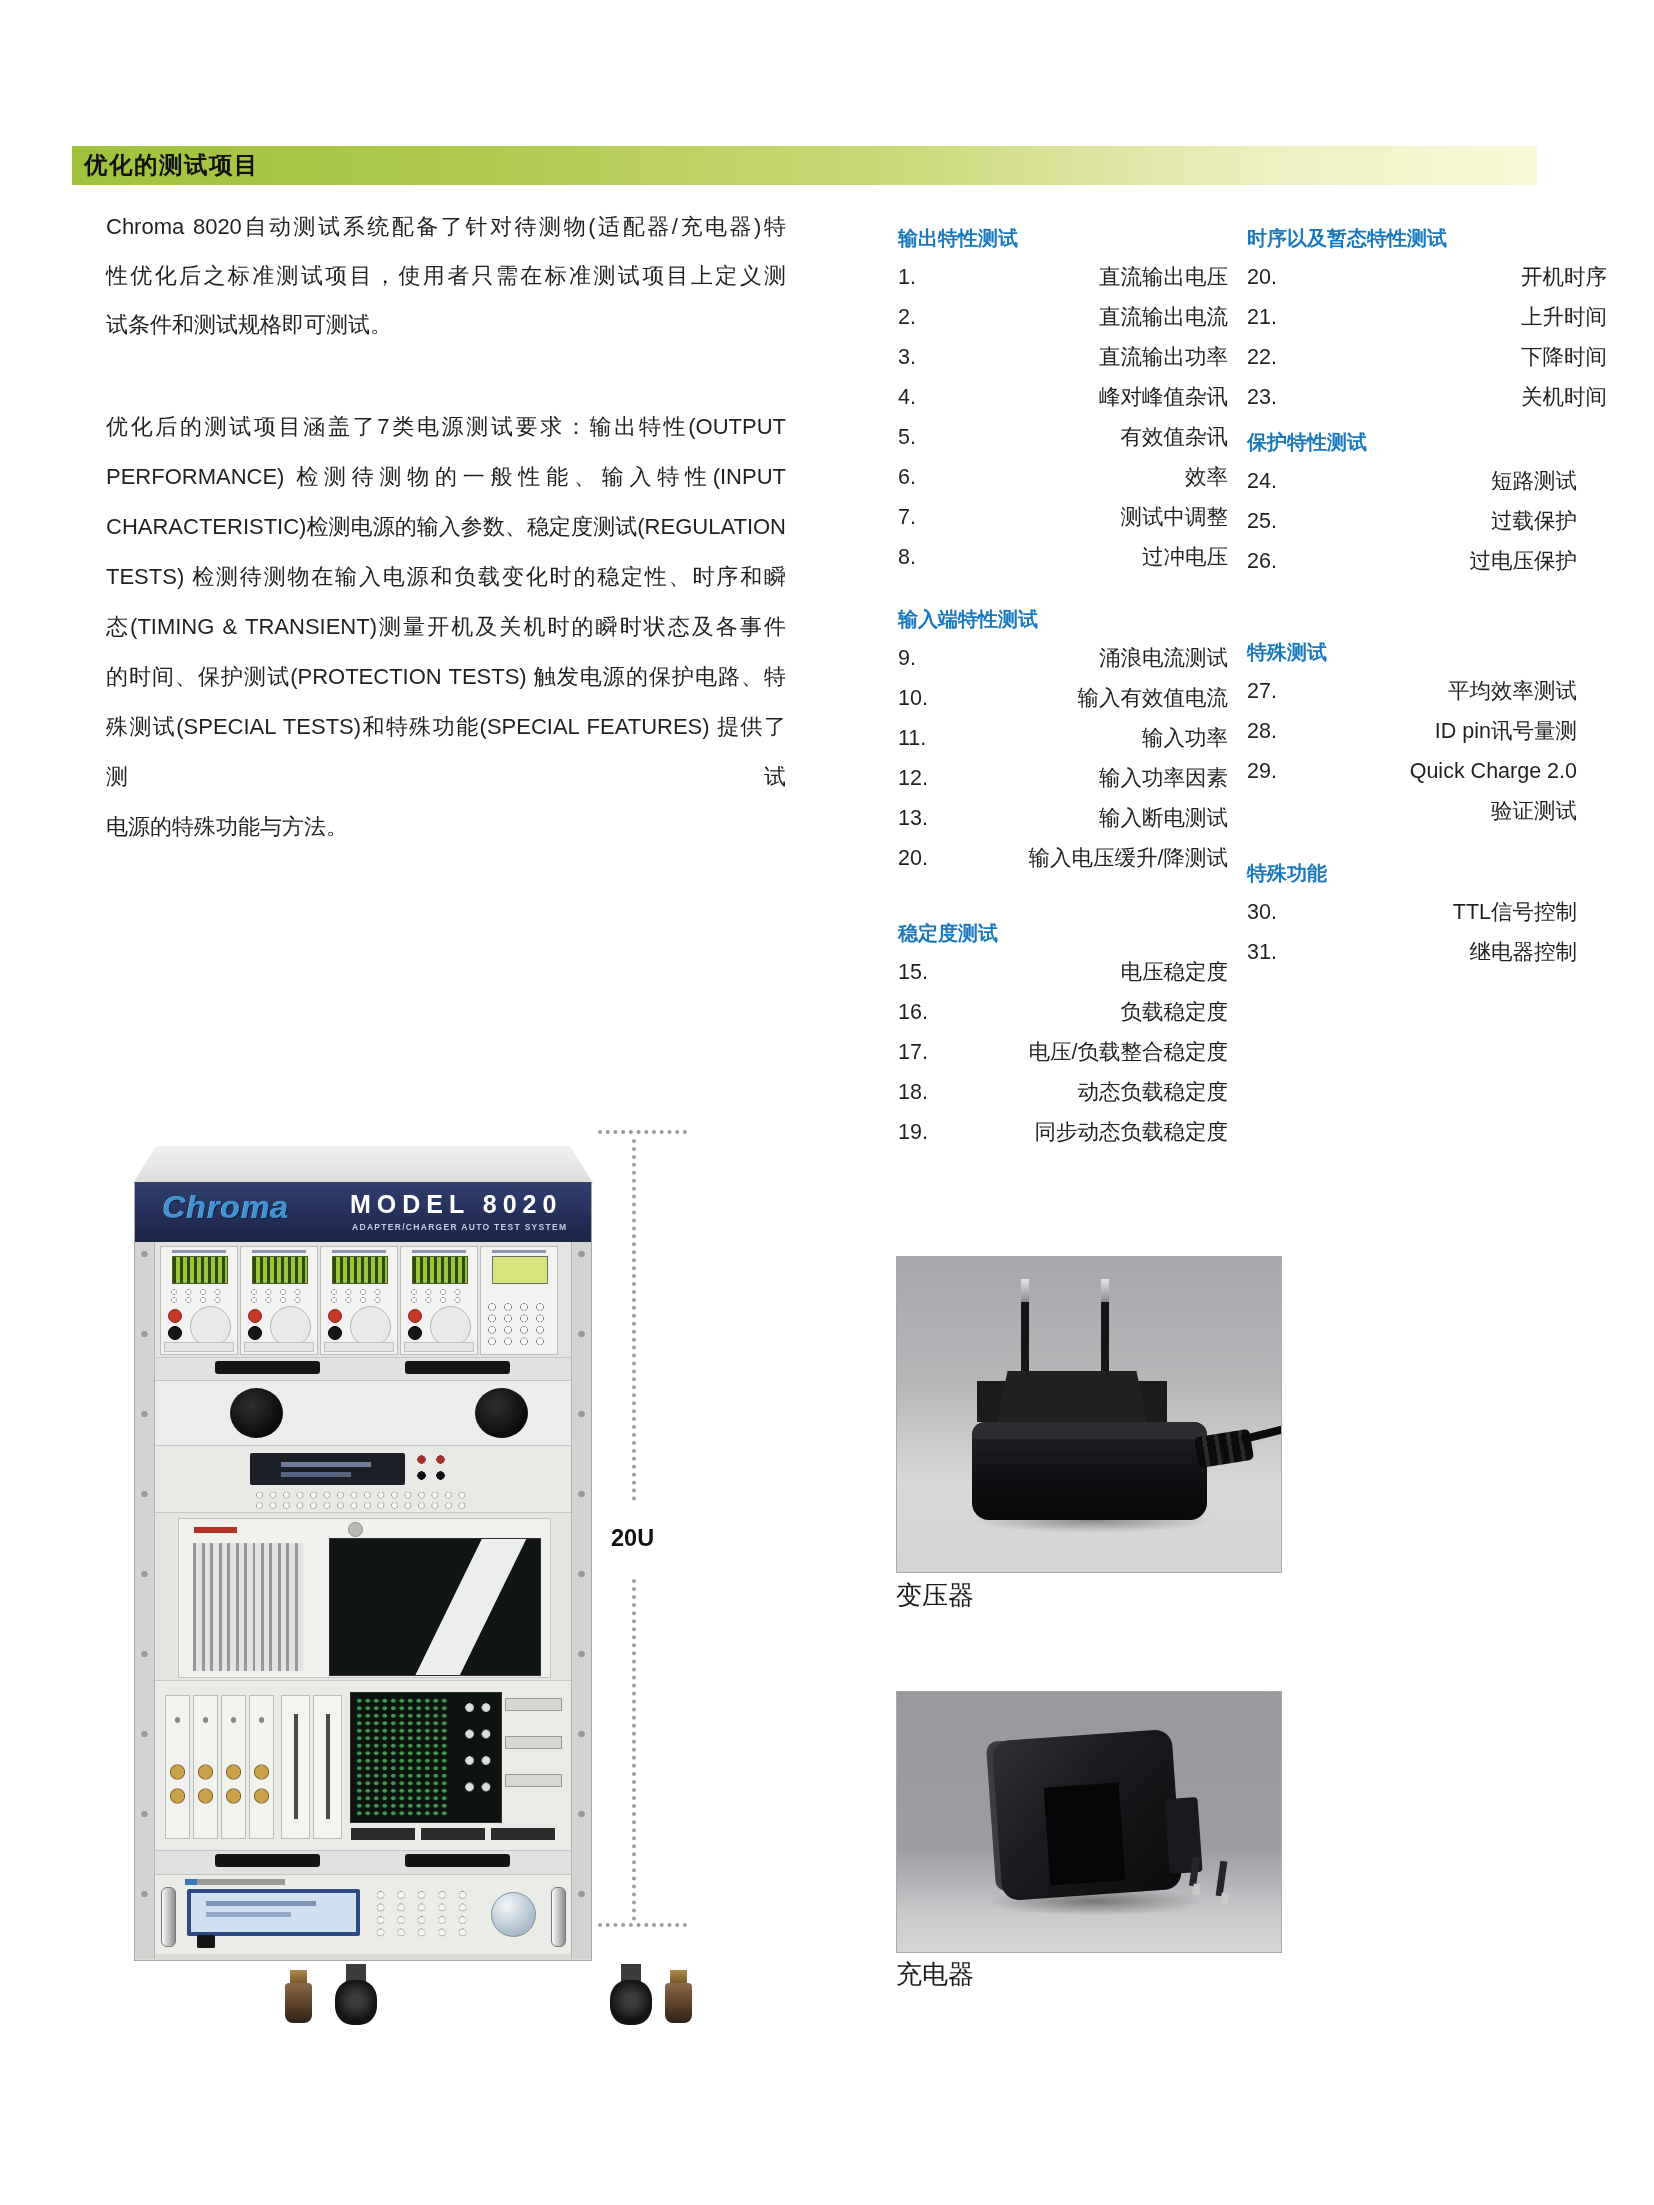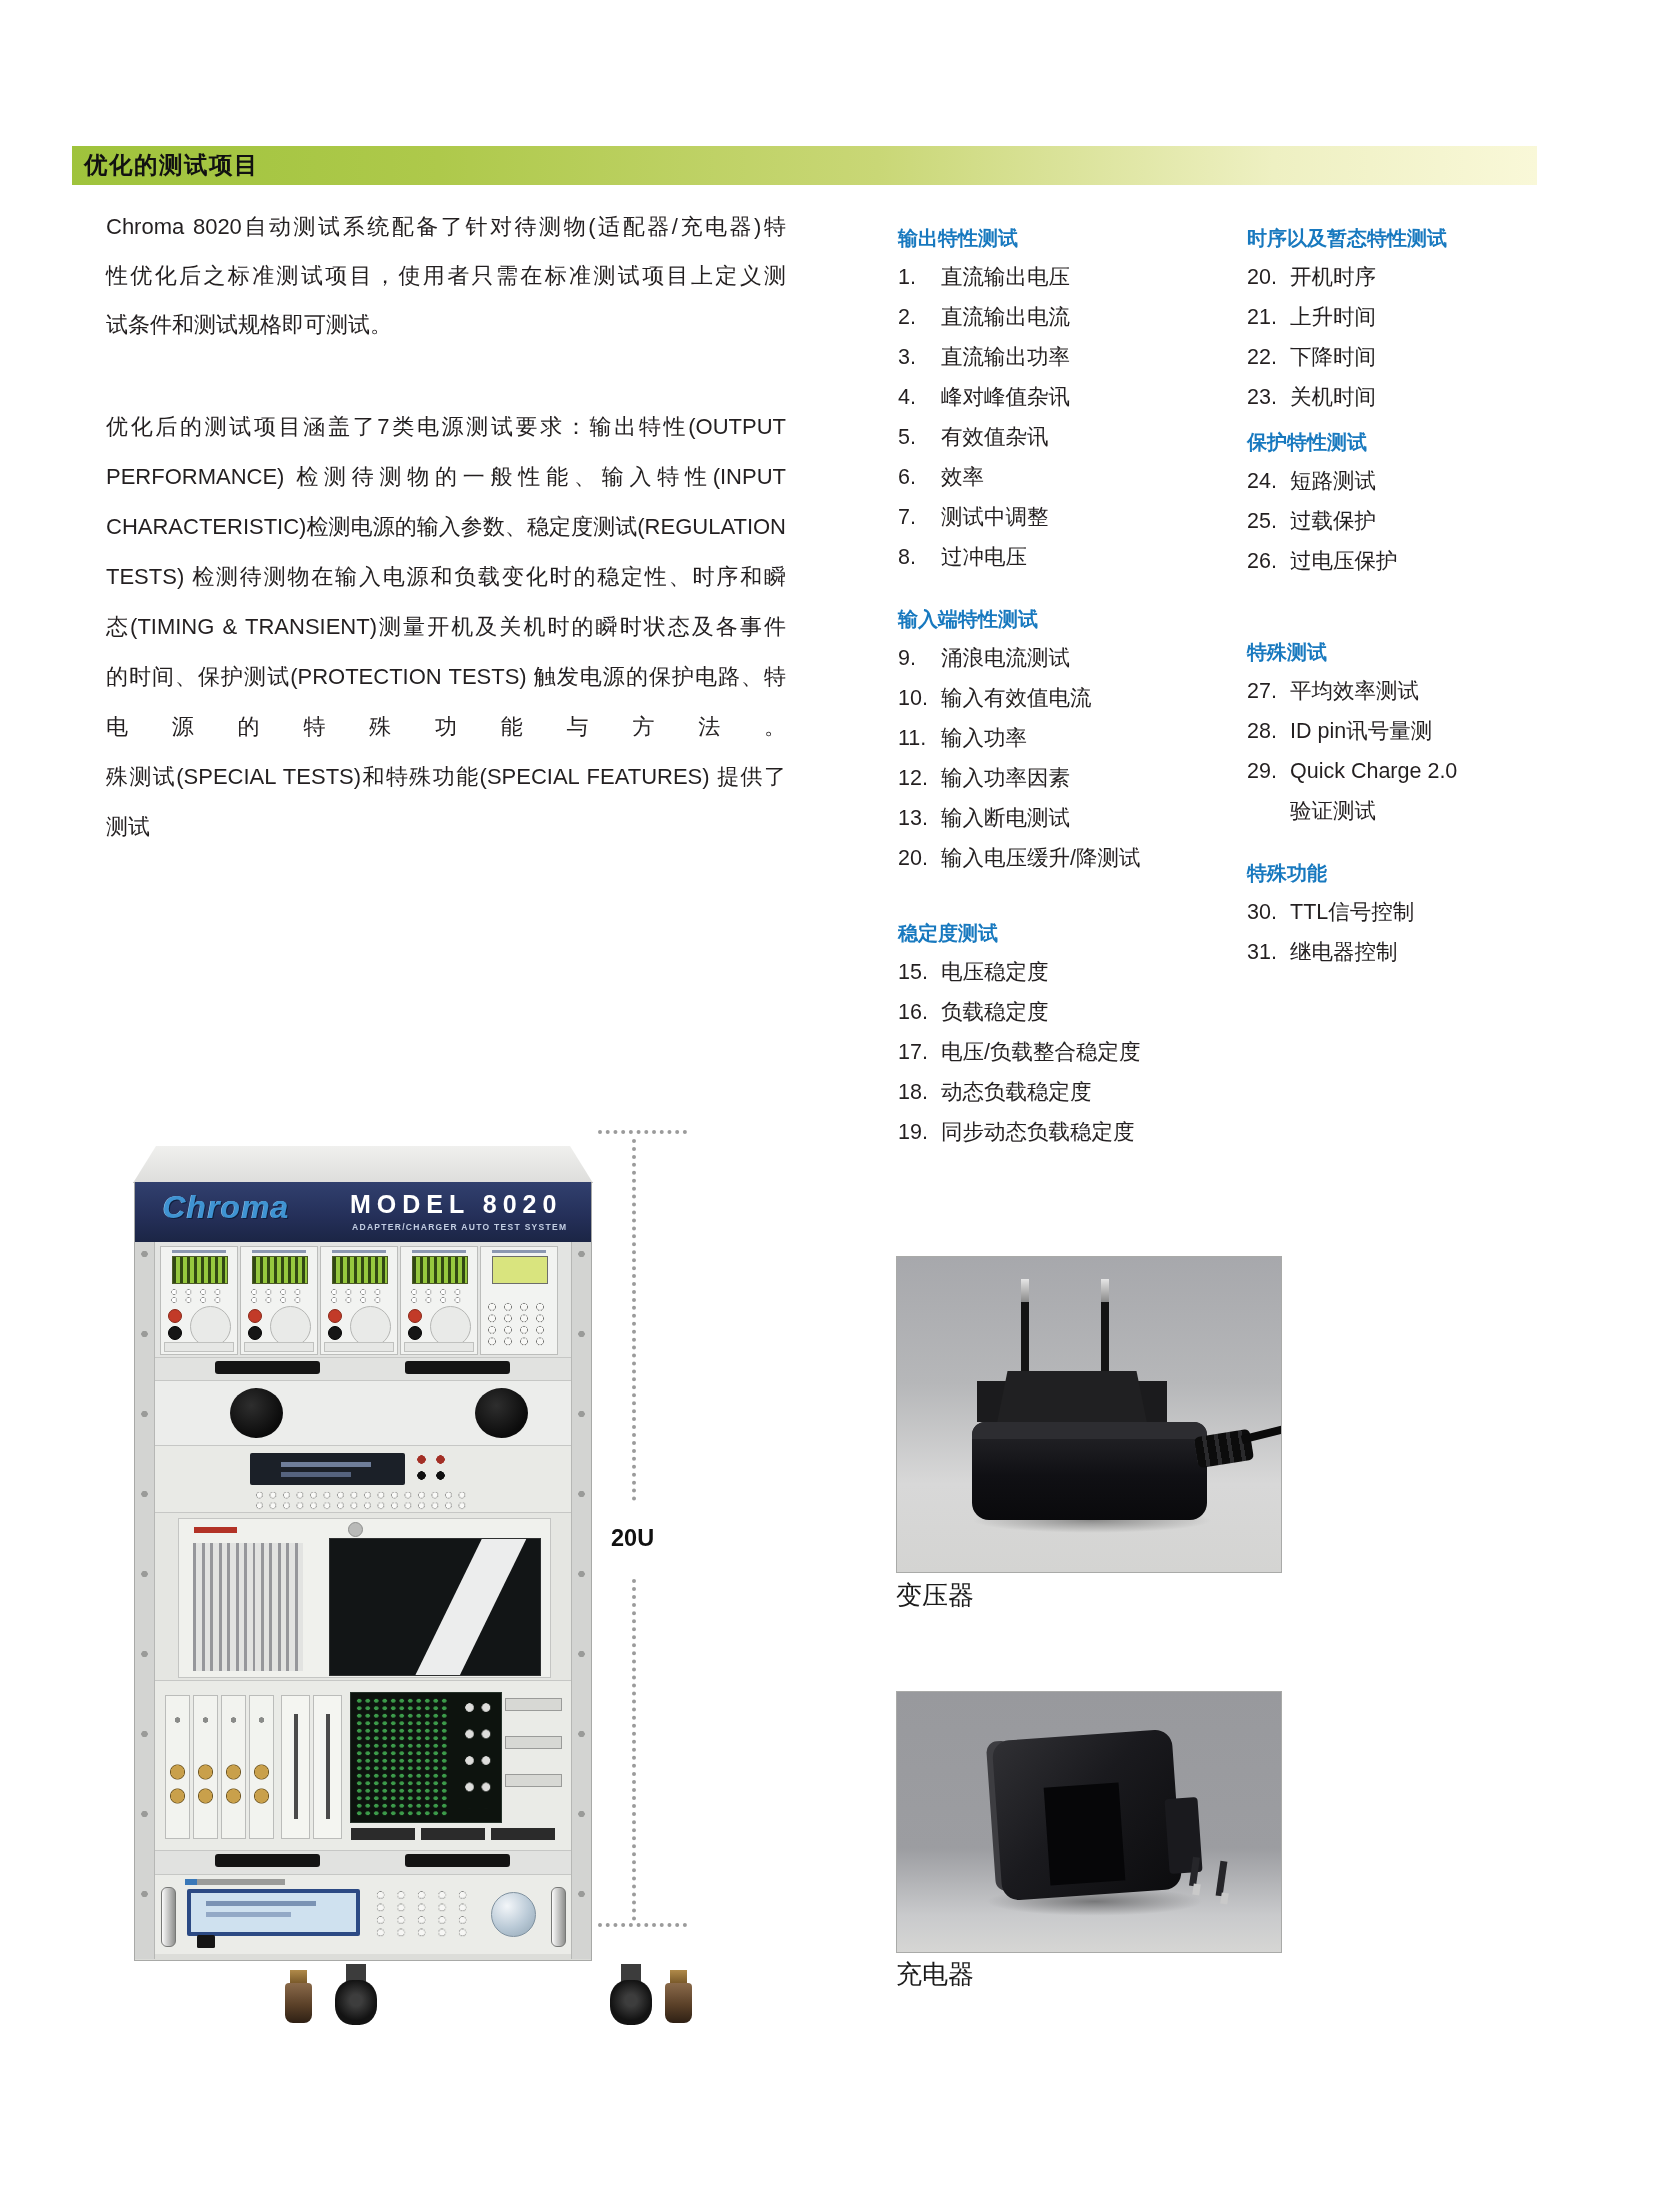--- a/index.html
+++ b/index.html
@@ -18,21 +18,21 @@
   .p2{top:374px;line-height:50px;}
   .pline{text-align:justify;text-align-last:justify;}
   .pline:last-child{text-align-last:left;}
 
   
   .sec{position:absolute;width:330px;}
   .sec-title{font-size:20px;line-height:28px;font-weight:700;color:#1879bf;}
   .list{margin-top:5px;}
   .item{display:flex;font-size:21.5px;line-height:40px;}
   .item .num{width:43px;flex:none;}
-  .item .txt{flex:1;}
+  .item .txt{flex:1;text-align:right;}
   .sec1{left:898px;top:196px;}
   .sec2{left:898px;top:577px;}
   .sec3{left:898px;top:891px;}
   .sec4{left:1247px;top:196px;width:360px;}
   .sec5{left:1247px;top:400px;}
   .sec6{left:1247px;top:610px;}
   .sec7{left:1247px;top:831px;}
   .dim-top{left:598px;top:1102px;width:89px;height:0;border-top:4px dotted #9b9b9b;}
   .dim-v1{left:632px;top:1111px;width:0;height:362px;border-left:4px dotted #9b9b9b;}
   .dim-label{left:611px;top:1497px;font-size:23.5px;font-weight:800;color:#111;}
@@ -189,22 +189,22 @@
       <div class="pline">试条件和测试规格即可测试。</div>
     </div>
   <div class="abs para p2">
 
   <div class="pline">优化后的测试项目涵盖了7类电源测试要求：输出特性(OUTPUT</div>
       <div class="pline">PERFORMANCE) 检测待测物的一般性能、输入特性(INPUT</div>
       <div class="pline">CHARACTERISTIC)检测电源的输入参数、稳定度测试(REGULATION</div>
       <div class="pline">TESTS) 检测待测物在输入电源和负载变化时的稳定性、时序和瞬</div>
       <div class="pline">态(TIMING &amp; TRANSIENT)测量开机及关机时的瞬时状态及各事件</div>
       <div class="pline">的时间、保护测试(PROTECTION TESTS) 触发电源的保护电路、特</div>
+      <div class="pline">殊测试(SPECIAL TESTS)和特殊功能(SPECIAL FEATURES) 提供了测试</div>
       <div class="pline">电源的特殊功能与方法。</div>
-      <div class="pline">殊测试(SPECIAL TESTS)和特殊功能(SPECIAL FEATURES) 提供了测试</div>
     </div>
 
   <div class="sec sec1">
     <div class="sec-title">输出特性测试</div>
     <div class="list">
 
     <div class="item">
           <span class="num">1.</span>
           <span class="txt">直流输出电压</span>
         </div>

